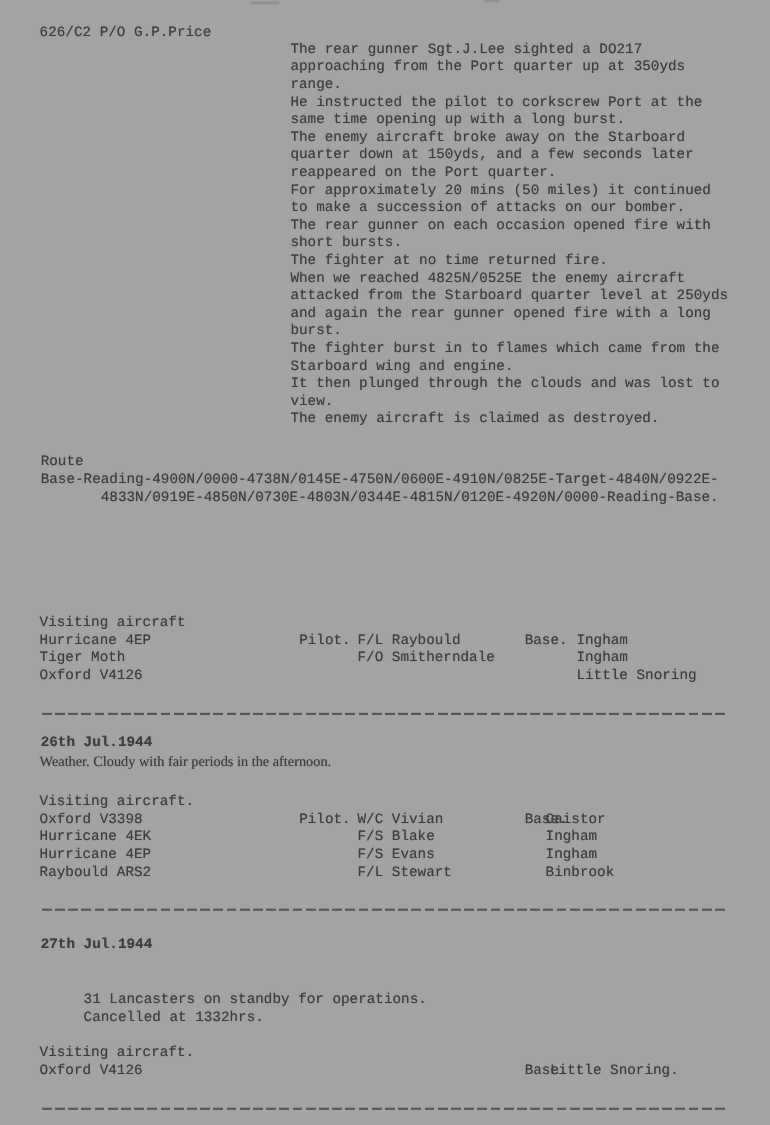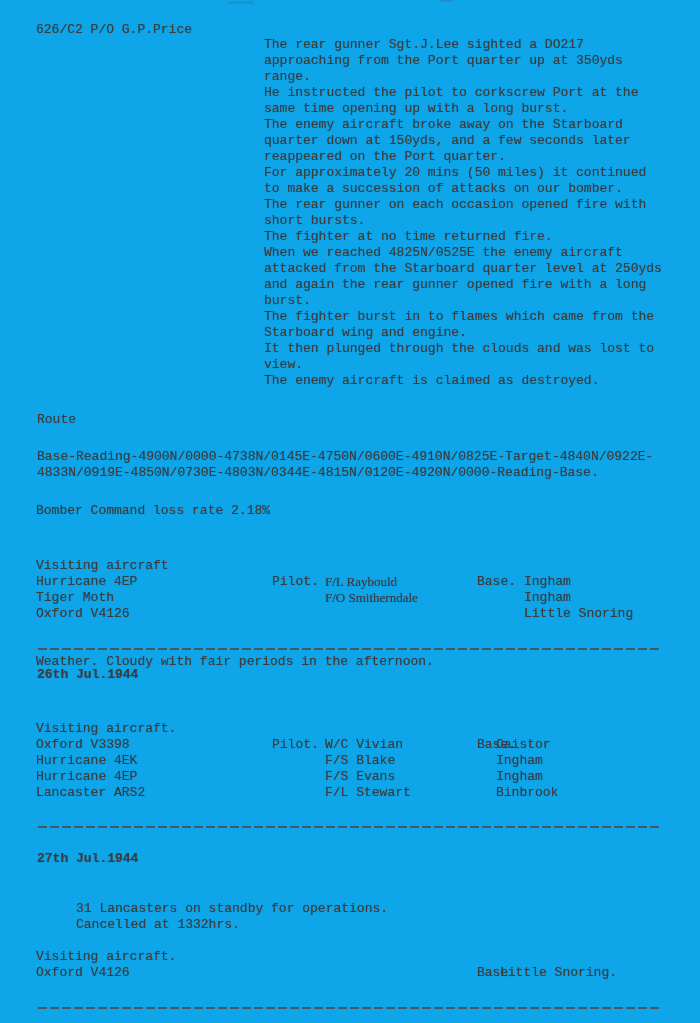--- a/index.html
+++ b/index.html
@@ -34,21 +34,21 @@
     height:2px;
     background-image:repeating-linear-gradient(90deg,
       rgba(75,75,75,0.85) 0px, rgba(75,75,75,0.85) 9px,
       rgba(75,75,75,0) 9px, rgba(75,75,75,0) 12px);
   }
   .speck { position:absolute; background:rgba(90,90,90,0.25); border-radius:50%; }
 </style>
 </head>
 <body>
 
-<div class="page" style="background: #0ea5e9; color: rgb(61, 61, 61);">
+<div class="page" style="background: #a3a3a3; color: rgb(61, 61, 61);">
 
   <div class="speck" style="left:228px; top:1px; width:26px; height:3px; border-radius:2px;"></div>
   <div class="speck" style="left:440px; top:0px; width:14px; height:2px; border-radius:2px;"></div>
 
   <div class="t" style="left:36px; top:22px;">626/C2 P/O G.P.Price</div>
   <pre class="t" style="left:264px; top:37px;">The rear gunner Sgt.J.Lee sighted a DO217
 approaching from the Port quarter up at 350yds
 range.
 He instructed the pilot to corkscrew Port at the
 same time opening up with a long burst.
@@ -64,46 +64,45 @@
 attacked from the Starboard quarter level at 250yds
 and again the rear gunner opened fire with a long
 burst.
 The fighter burst in to flames which came from the
 Starboard wing and engine.
 It then plunged through the clouds and was lost to
 view.
 The enemy aircraft is claimed as destroyed.</pre>
 
   <div class="t" style="left:37px; top:412px;">Route</div>
-  <pre class="t" style="left:37px; top:449px;">Base-Reading-4900N/0000-4738N/0145E-4750N/0600E-4910N/0825E-Target-4840N/0922E-
+  <pre class="t" style="left:37px; top:428px;text-align:right;">Base-Reading-4900N/0000-4738N/0145E-4750N/0600E-4910N/0825E-Target-4840N/0922E-
 4833N/0919E-4850N/0730E-4803N/0344E-4815N/0120E-4920N/0000-Reading-Base.</pre>
 
-  <div class="t" style="left:36px; top:503px;">Bomber Command loss rate 2.18%</div>
 
   <div class="t" style="left:36px; top:558px;">Visiting aircraft</div>
   <pre class="t" style="left:36px; top:574px;">Hurricane 4EP
 Tiger Moth
 Oxford V4126</pre>
   <div class="t" style="left:272px; top:574px;">Pilot.</div>
-  <pre class="t" style="left:325px; top:574px;font-family:Liberation Serif, serif;">F/L Raybould
+  <pre class="t" style="left:325px; top:574px;">F/L Raybould
 F/O Smitherndale</pre>
   <div class="t" style="left:477px; top:574px;">Base.</div>
   <pre class="t" style="left:524px; top:574px;">Ingham
 Ingham
 Little Snoring</pre>
 
   <div class="sep" style="top:648px;"></div>
 
   <div class="t date-head" style="left:37px; top:667px;">26th Jul.1944</div>
-  <div class="t" style="left:36px; top:654px;">Weather. Cloudy with fair periods in the afternoon.</div>
+  <div class="t" style="left:36px; top:684px;font-family:Liberation Serif, serif;">Weather. Cloudy with fair periods in the afternoon.</div>
   <div class="t" style="left:36px; top:721px;">Visiting aircraft.</div>
   <pre class="t" style="left:36px; top:737px;">Oxford V3398
 Hurricane 4EK
 Hurricane 4EP
-Lancaster ARS2</pre>
+Raybould ARS2</pre>
   <div class="t" style="left:272px; top:737px;">Pilot.</div>
   <pre class="t" style="left:325px; top:737px;">W/C Vivian
 F/S Blake
 F/S Evans
 F/L Stewart</pre>
   <div class="t" style="left:477px; top:737px;">Base.</div>
   <pre class="t" style="left:496px; top:737px;">Caistor
 Ingham
 Ingham
 Binbrook</pre>

